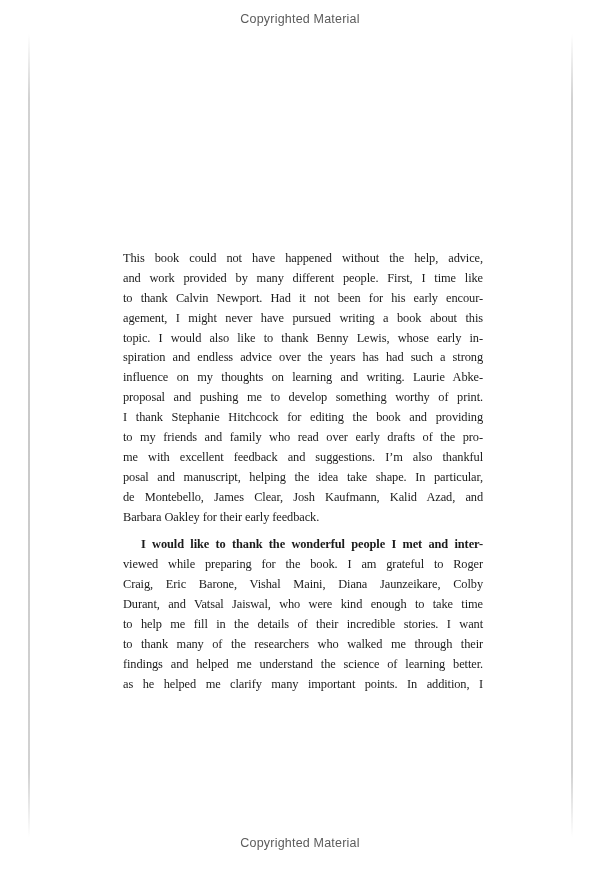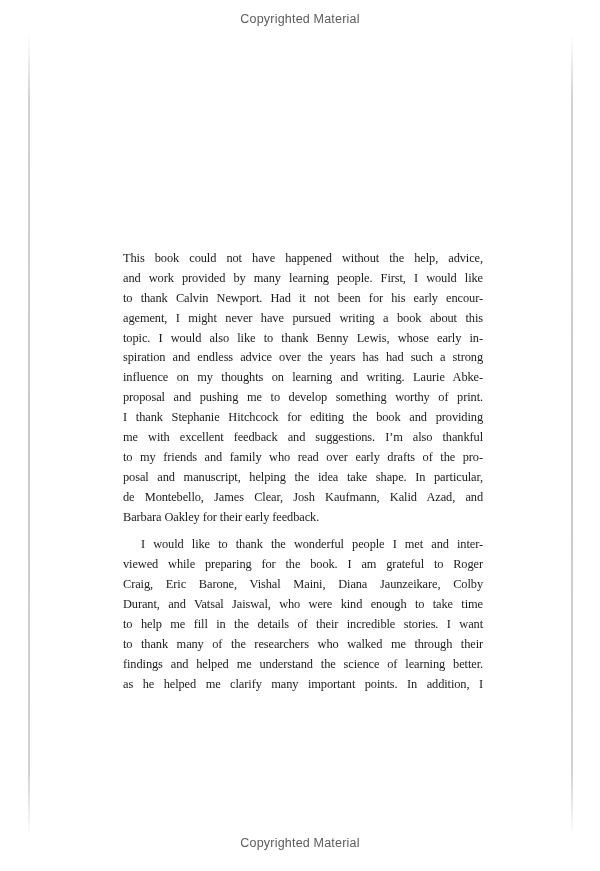--- a/index.html
+++ b/index.html
@@ -83,46 +83,47 @@
     height: 19.9px;
     white-space: nowrap;
     text-align: justify;
     text-align-last: justify;
   }
   .line.last-left {
     text-align-last: left;
   }
   .para.indent .line:first-child {
     text-indent: 18px;
+    font-weight: bold;
   }
 </style>
 </head>
 <body>
 
 <div class="page">
 
   <div class="edge left"></div>
   <div class="edge right"></div>
 
   <div class="notice top">Copyrighted Material</div>
 
 
   <div class="text-block">
       <div class="para">
         <div class="line">This book could not have happened without the help, advice,</div>
-        <div class="line">and work provided by many learning people. First, I would like</div>
+        <div class="line">and work provided by many different people. First, I time like</div>
         <div class="line">to thank Calvin Newport. Had it not been for his early encour-</div>
         <div class="line">agement, I might never have pursued writing a book about this</div>
         <div class="line">topic. I would also like to thank Benny Lewis, whose early in-</div>
         <div class="line">spiration and endless advice over the years has had such a strong</div>
         <div class="line">influence on my thoughts on learning and writing. Laurie Abke-</div>
         <div class="line">proposal and pushing me to develop something worthy of print.</div>
         <div class="line">I thank Stephanie Hitchcock for editing the book and providing</div>
+        <div class="line">to my friends and family who read over early drafts of the pro-</div>
         <div class="line">me with excellent feedback and suggestions. I’m also thankful</div>
-        <div class="line">to my friends and family who read over early drafts of the pro-</div>
         <div class="line">posal and manuscript, helping the idea take shape. In particular,</div>
         <div class="line">de Montebello, James Clear, Josh Kaufmann, Kalid Azad, and</div>
         <div class="line last-left">Barbara Oakley for their early feedback.</div>
       </div>
       <div class="para indent">
         <div class="line">I would like to thank the wonderful people I met and inter-</div>
         <div class="line">viewed while preparing for the book. I am grateful to Roger</div>
         <div class="line">Craig, Eric Barone, Vishal Maini, Diana Jaunzeikare, Colby</div>
         <div class="line">Durant, and Vatsal Jaiswal, who were kind enough to take time</div>
         <div class="line">to help me fill in the details of their incredible stories. I want</div>

